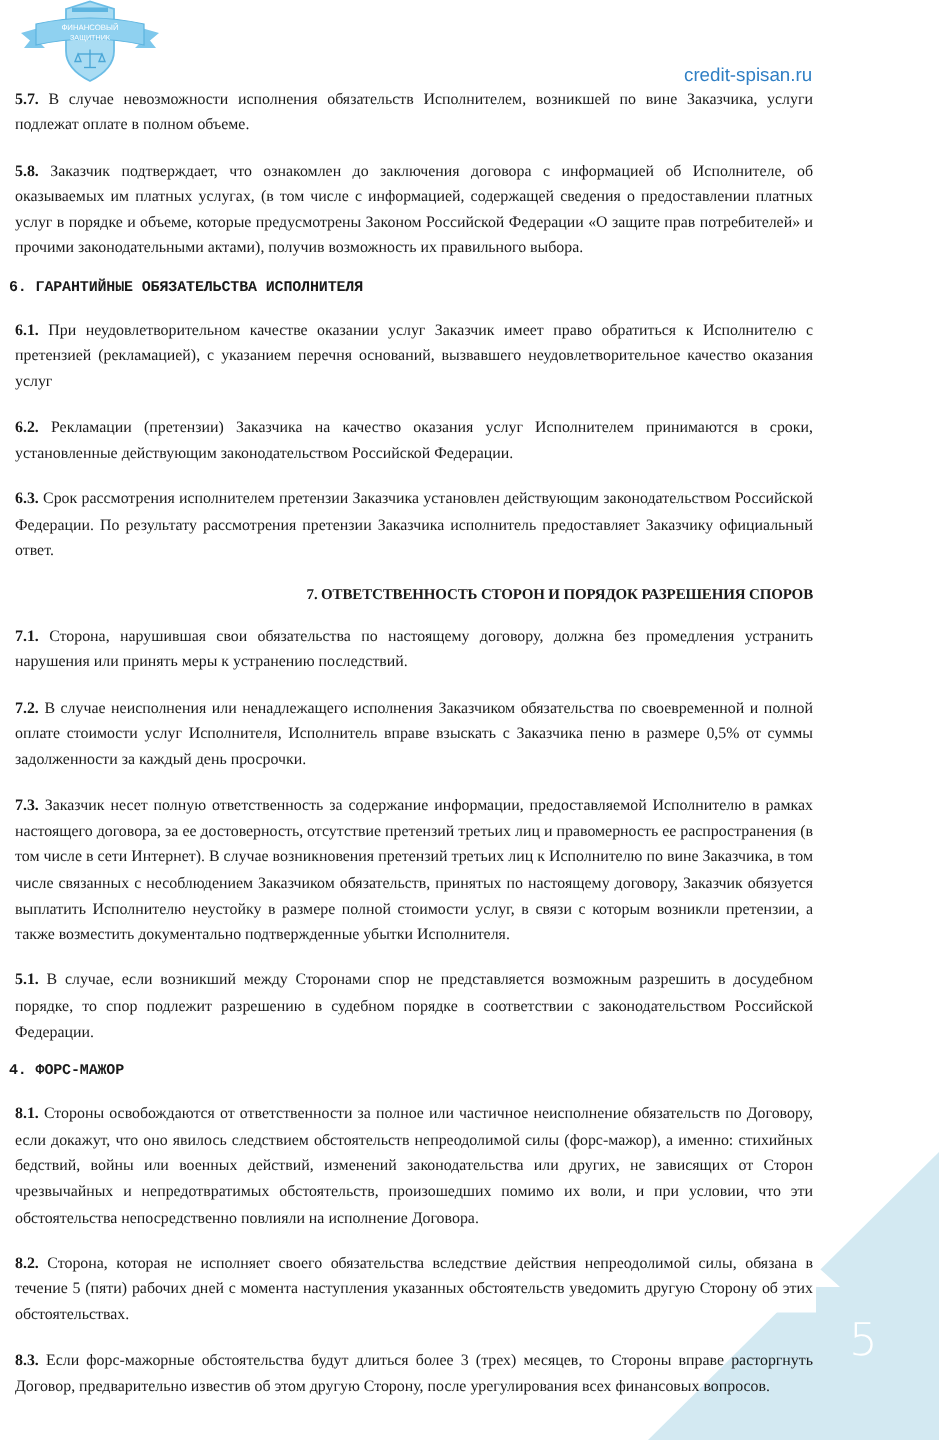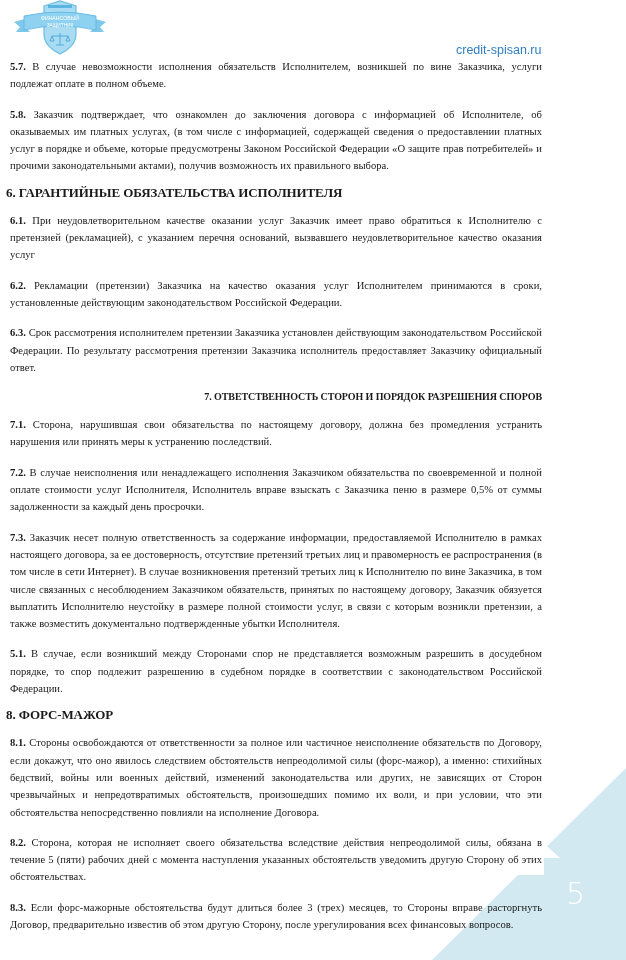--- a/index.html
+++ b/index.html
@@ -25,22 +25,22 @@
     position: absolute; left: 6px; top: 58px; width: 536px;
   }
   p.clause {
     margin: 0 0 13px 4px;
     font-size: 10.6px; line-height: 17.3px;
     text-align: justify;
   }
   p.clause b { font-weight: bold; }
   h2.sec {
     margin: 0 0 12px 0;
-    font-family: Liberation Serif, serif;
-    font-size: 13px; font-weight: bold; letter-spacing: -0.1px;
+    font-family: Liberation Mono, monospace;
+    font-size: 10px; font-weight: bold; letter-spacing: -0.1px;
     line-height: 15px;
   }
   h2.sec.serif {
     font-family: Liberation Serif, serif;
     font-size: 10px;
     text-align: right;
   }
   .page-num {
     position: absolute; left: 566px; top: 876px;
     font-family: "DejaVu Sans", sans-serif;
@@ -83,20 +83,20 @@
   <p class="clause"><b>6.1.</b><span> При неудовлетворительном качестве оказании услуг Заказчик имеет право обратиться к Исполнителю с претензией (рекламацией), с указанием перечня оснований, вызвавшего неудовлетворительное качество оказания услуг</span></p>
   <p class="clause"><b>6.2.</b><span> Рекламации (претензии) Заказчика на качество оказания услуг Исполнителем принимаются в сроки, установленные действующим законодательством Российской Федерации.</span></p>
   <p class="clause"><b>6.3.</b><span> Срок рассмотрения исполнителем претензии Заказчика установлен действующим законодательством Российской Федерации. По результату рассмотрения претензии Заказчика исполнитель предоставляет Заказчику официальный ответ.</span></p>
 
   <h2 class="sec serif">7. ОТВЕТСТВЕННОСТЬ СТОРОН И ПОРЯДОК РАЗРЕШЕНИЯ СПОРОВ</h2>
   <p class="clause"><b>7.1.</b><span> Сторона, нарушившая свои обязательства по настоящему договору, должна без промедления устранить нарушения или принять меры к устранению последствий.</span></p>
   <p class="clause"><b>7.2.</b><span> В случае неисполнения или ненадлежащего исполнения Заказчиком обязательства по своевременной и полной оплате стоимости услуг Исполнителя, Исполнитель вправе взыскать с Заказчика пеню в размере 0,5% от суммы задолженности за каждый день просрочки.</span></p>
   <p class="clause"><b>7.3.</b><span> Заказчик несет полную ответственность за содержание информации, предоставляемой Исполнителю в рамках настоящего договора, за ее достоверность, отсутствие претензий третьих лиц и правомерность ее распространения (в том числе в сети Интернет). В случае возникновения претензий третьих лиц к Исполнителю по вине Заказчика, в том числе связанных с несоблюдением Заказчиком обязательств, принятых по настоящему договору, Заказчик обязуется выплатить Исполнителю неустойку в размере полной стоимости услуг, в связи с которым возникли претензии, а также возместить документально подтвержденные убытки Исполнителя.</span></p>
   <p class="clause" style="margin-bottom:10px"><b>5.1.</b><span> В случае, если возникший между Сторонами спор не представляется возможным разрешить в досудебном порядке, то спор подлежит разрешению в судебном порядке в соответствии с законодательством Российской Федерации.</span></p>
 
-  <h2 class="sec">8. ФОРС-МАЖОР</h2>
+  <h2 class="sec">4. ФОРС-МАЖОР</h2>
   <p class="clause"><b>8.1.</b><span> Стороны освобождаются от ответственности за полное или частичное неисполнение обязательств по Договору, если докажут, что оно явилось следствием обстоятельств непреодолимой силы (форс-мажор), а именно: стихийных бедствий, войны или военных действий, изменений законодательства или других, не зависящих от Сторон чрезвычайных и непредотвратимых обстоятельств, произошедших помимо их воли, и при условии, что эти обстоятельства непосредственно повлияли на исполнение Договора.</span></p>
   <p class="clause"><b>8.2.</b><span> Сторона, которая не исполняет своего обязательства вследствие действия непреодолимой силы, обязана в течение 5 (пяти) рабочих дней с момента наступления указанных обстоятельств уведомить другую Сторону об этих обстоятельствах.</span></p>
   <p class="clause" style="margin-bottom:8px"><b>8.3.</b><span> Если форс-мажорные обстоятельства будут длиться более 3 (трех) месяцев, то Стороны вправе расторгнуть Договор, предварительно известив об этом другую Сторону, после урегулирования всех финансовых вопросов.</span></p>
 
 </div>
 
 <div class="page-num">5</div>
 
 </body></html>

